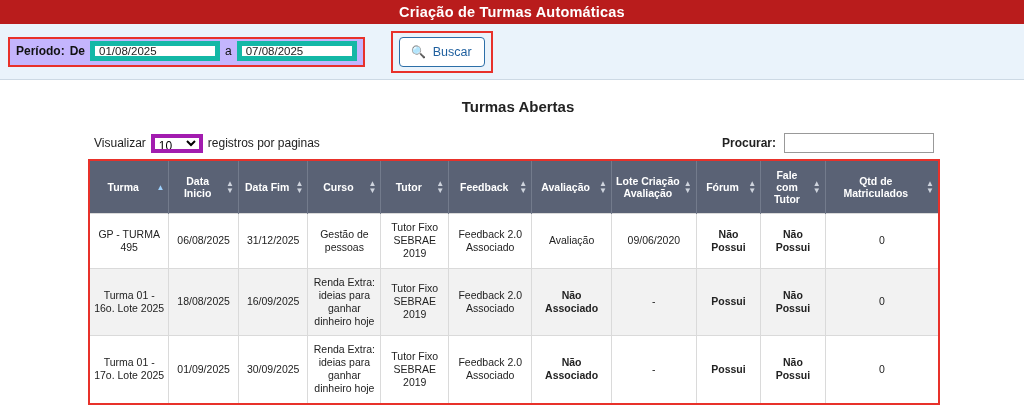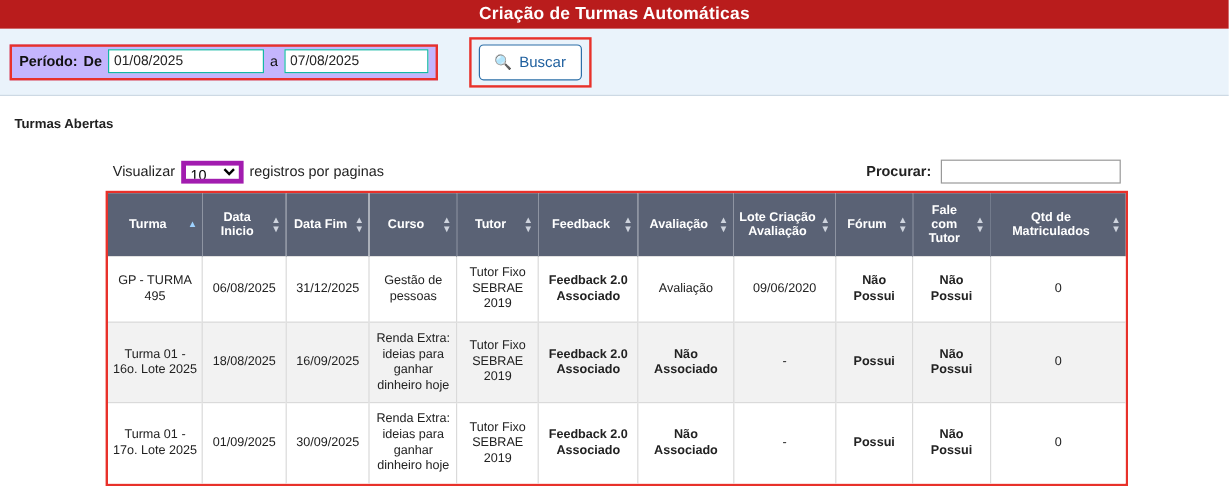--- a/index.html
+++ b/index.html
@@ -41,21 +41,21 @@
     border: 2px solid #e8312a;
     padding: 3px 6px 4px 6px;
     display: flex;
     align-items: center;
     gap: 5px;
     background: #c4b5fd;
     height: 30px;
   }
   .period-label { font-weight: bold; font-size: 12px; color: #111; }
   .date-input {
-    border: 1px solid #14b8a6;
+    border: 5px solid #14b8a6;
     background: #fff;
     height: 20px;
     padding: 1px 4px;
     font-family: "Liberation Sans", sans-serif;
     font-size: 11.5px;
     color: #222;
   }
   .date-input.from { width: 130px; }
   .date-input.to   { width: 120px; }
   .sep-a { font-size: 12px; color: #111; }
@@ -80,23 +80,24 @@
     display: inline-flex;
     align-items: center;
     gap: 6px;
     cursor: pointer;
   }
   .btn-buscar .mag { font-size: 12px; }
 
   
   .section-title {
     margin: 18px 0 0 12px;
-    font-size: 11px;
+    font-size: 15px;
     font-weight: bold;
     color: #222;
+    text-align: center;
   }
 
   
   .table-area {
     position: absolute;
     left: 88px;
     top: 133px;
     width: 852px;
   }
   .table-controls {
@@ -167,21 +168,21 @@
     text-align: center;
     vertical-align: middle;
     padding: 7px 4px;
     line-height: 1.25;
     color: #222;
   }
   table.grid td:last-child { border-right: none; }
   table.grid tr.odd td { background: #ffffff; }
   table.grid tr.even td { background: #f2f2f2; }
   td.left { text-align: left; padding-left: 7px; }
-  .bold { font-weight: bold; }
+  .bold { font-weight: normal; }
   .red { color: #d01a12; font-weight: bold; }
   .dark { color: #1a1a1a; font-weight: bold; }
 </style>
 </head>
 <body>
 
 <div class="page">
 
   <div class="titlebar">
     <span>Criação de Turmas Automáticas</span>

